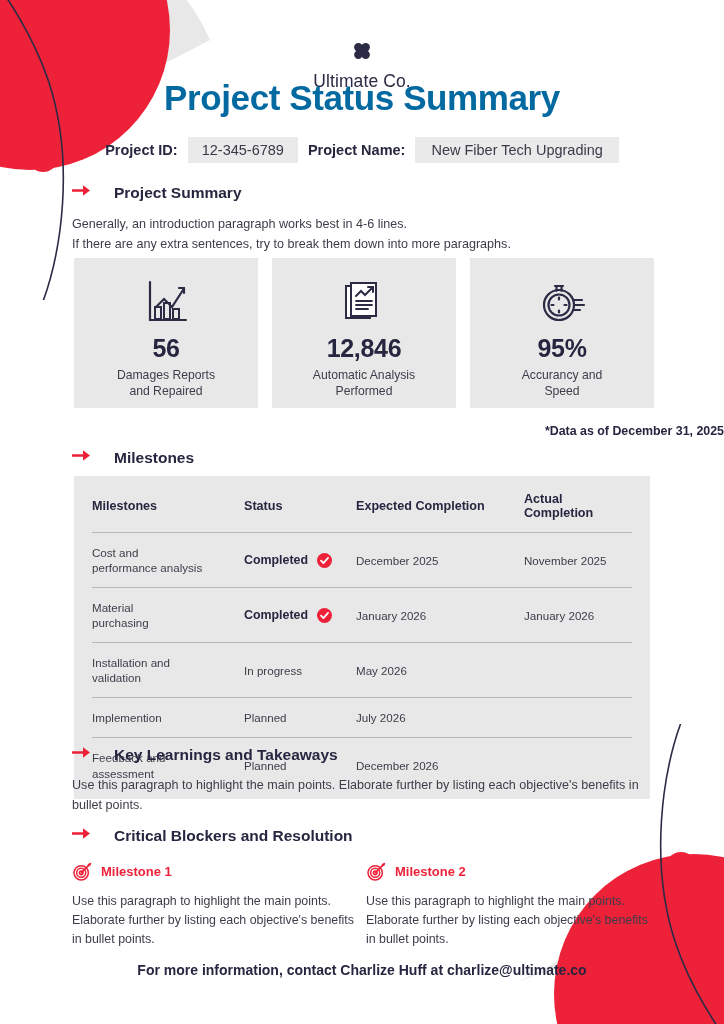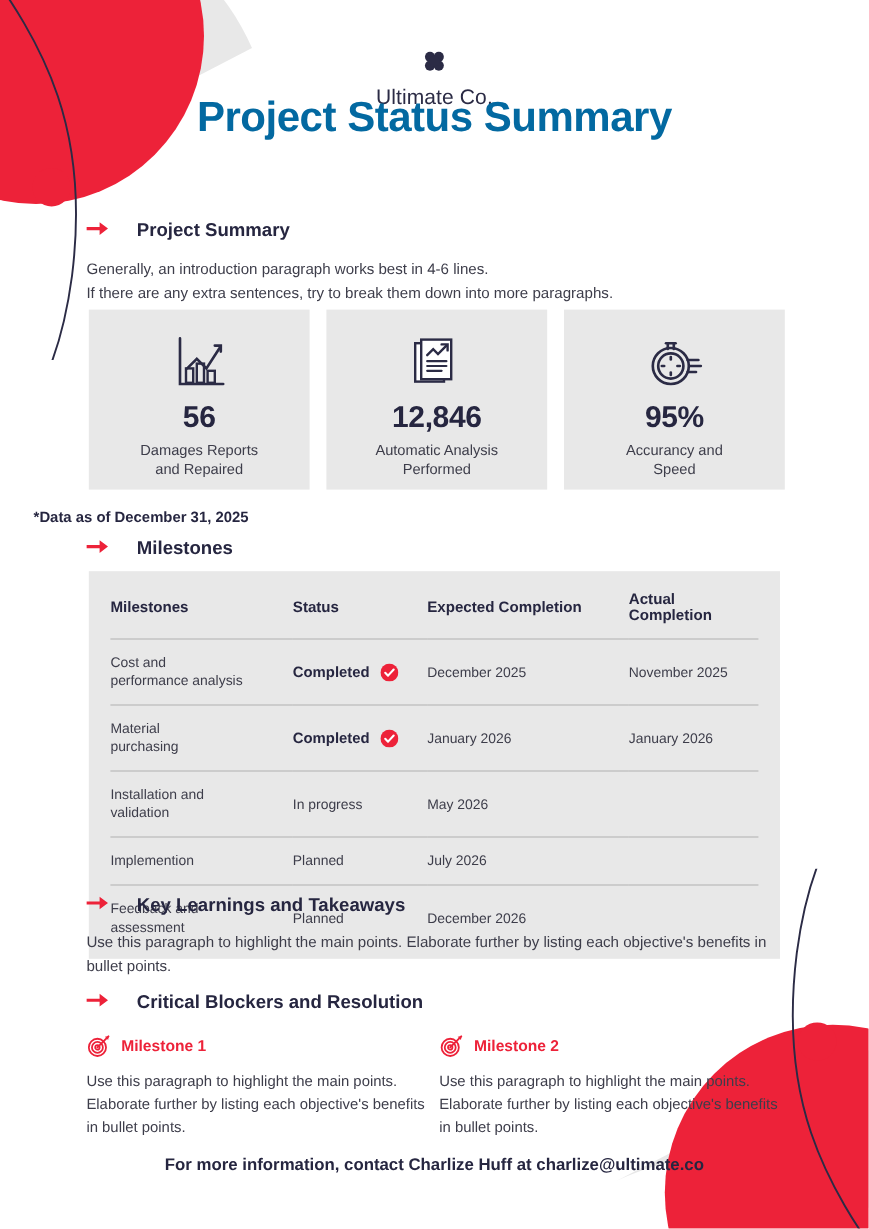--- a/index.html
+++ b/index.html
@@ -52,21 +52,21 @@
   .card {
     flex: 1; background: #e8e8e8; height: 150px;
     display: flex; flex-direction: column; align-items: center; justify-content: flex-start;
     padding-top: 18px;
   }
   .card-ico { height: 52px; display: flex; align-items: center; justify-content: center; }
   .card-val { font-size: 25px; font-weight: bold; color: #262640; margin-top: 6px; letter-spacing: -0.3px; }
   .card-lbl { font-size: 12.2px; color: #3d3d4a; text-align: center; line-height: 1.32; margin-top: 4px; }
 
   .data-note {
-    position: absolute; left: 0; right: 0; top: 424px; text-align: left;
+    position: absolute; left: 0; right: 0; top: 424px; text-align: right;
     font-size: 12.4px; font-weight: bold; color: #262640; padding-left: 28px;
   }
 
   
   .tbl-wrap { position: absolute; left: 74px; top: 476px; width: 576px; background: #e8e8e8; padding: 0 18px; }
   table { width: 100%; border-collapse: collapse; }
   th {
     text-align: left; font-size: 12.6px; font-weight: bold; color: #262640;
     padding: 16px 0 12px 0; border-bottom: 1px solid #b9b9b9;
   }
@@ -126,20 +126,26 @@
         <circle cx="8" cy="16" r="4.6"></circle>
           <circle cx="16" cy="16" r="4.6"></circle>
         <circle cx="12" cy="12" r="5"></circle>
       </g>
     </svg>
     <span class="brand-name">Ultimate Co.</span>
   </div>
 
   <h1 class="doc-title">Project Status Summary</h1>
 
+  <div class="idbar">
+    <span class="lbl">Project ID:</span>
+    <span class="val">12-345-6789</span>
+    <span class="lbl">Project Name:</span>
+    <span class="val wide">New Fiber Tech Upgrading</span>
+  </div>
 
   <div style="position:absolute;left:72px;top:184px;width:578px;">
     <div class="sec-head">
       <svg class="arrow-ico" viewBox="0 0 18 13">
         <path d="M0 5.2 H11 V1.2 L18 6.5 L11 11.8 V7.8 H0 Z" fill="#ed2239"></path>
       </svg>
       <span class="txt">Project Summary</span>
     </div>
     <div class="body-txt" style="margin-top:12px;">
       <div>Generally, an introduction paragraph works best in 4-6 lines.</div>

